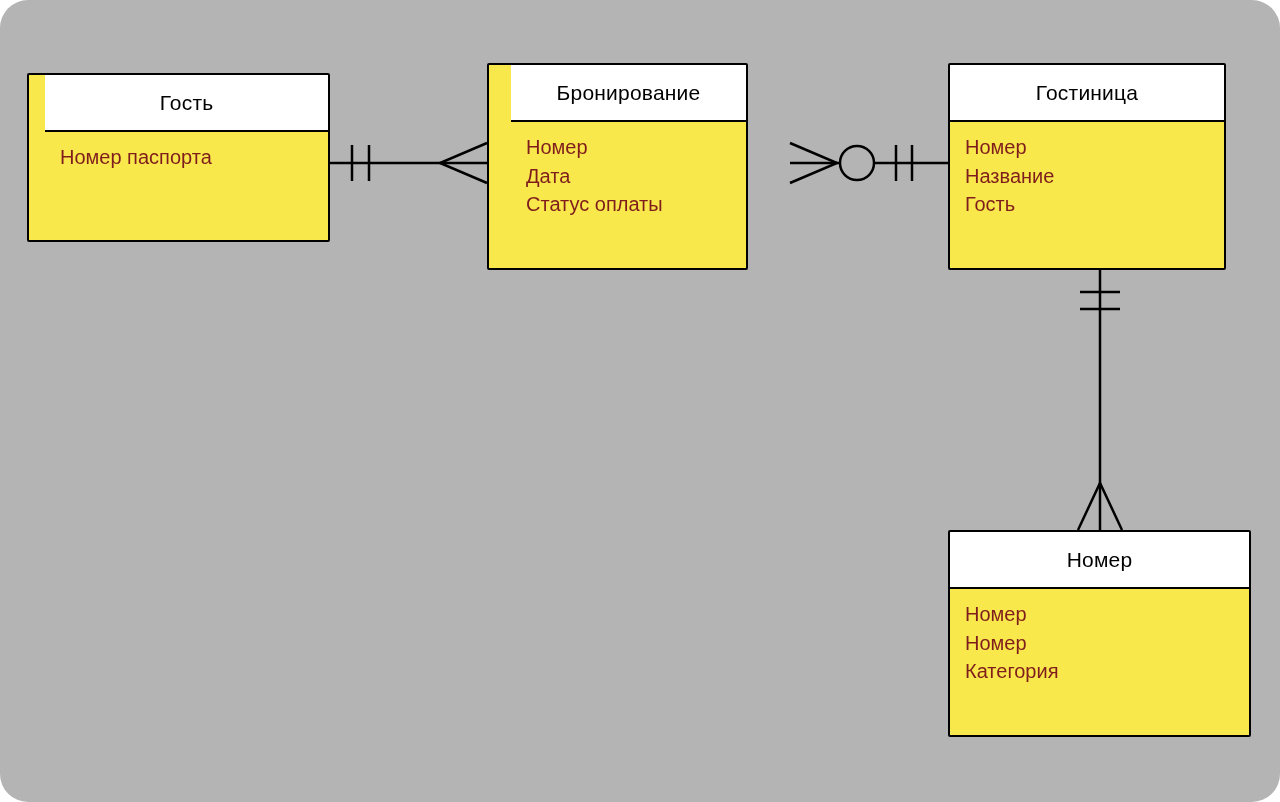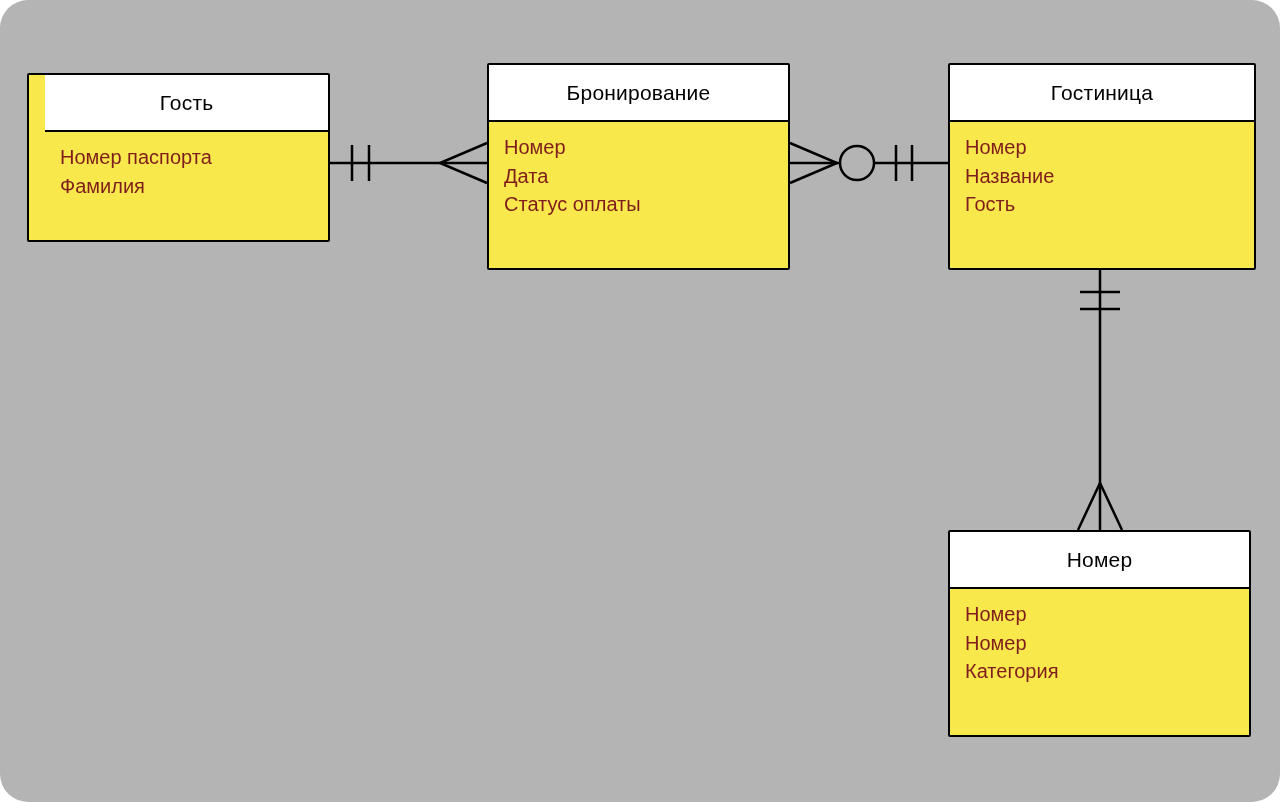--- a/index.html
+++ b/index.html
@@ -87,34 +87,33 @@
       <path d="M1080 292 H1120"></path>
       <path d="M1080 309 H1120"></path>
       <path d="M1078 530 L1100 483 L1122 530"></path>
     </g>
   </svg>
 
   <div class="entity" style="left:27px; top:73px; width:303px; height:169px;padding-left:16px;">
     <div class="entity-header">Гость</div>
     <div class="entity-body">
       <div>Номер паспорта</div>
-      <div>Фамилия</div>
     </div>
   </div>
 
-  <div class="entity" style="left:487px; top:63px; width:303px; height:207px;">
+  <div class="entity" style="left:487px; top:63px; width:261px; height:207px;padding-left:22px;">
     <div class="entity-header">Бронирование</div>
     <div class="entity-body">
       <div>Номер</div>
       <div>Дата</div>
       <div>Статус оплаты</div>
     </div>
   </div>
 
-  <div class="entity" style="left:948px; top:63px; width:308px; height:207px;">
+  <div class="entity" style="left:948px; top:63px; width:278px; height:207px;">
     <div class="entity-header">Гостиница</div>
     <div class="entity-body">
       <div>Номер</div>
       <div>Название</div>
       <div>Гость</div>
     </div>
   </div>
 
   <div class="entity" style="left:948px; top:530px; width:303px; height:207px;">
     <div class="entity-header">Номер</div>

